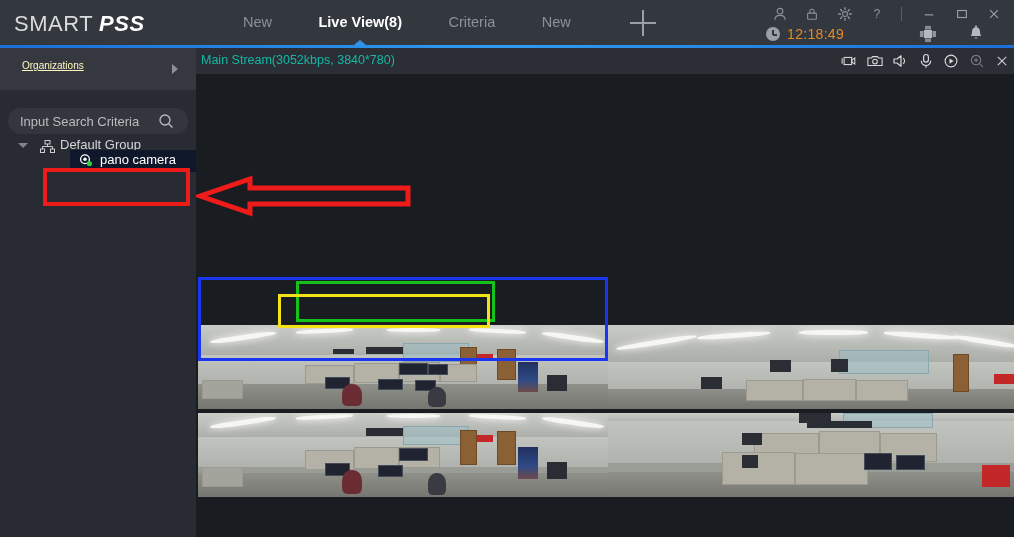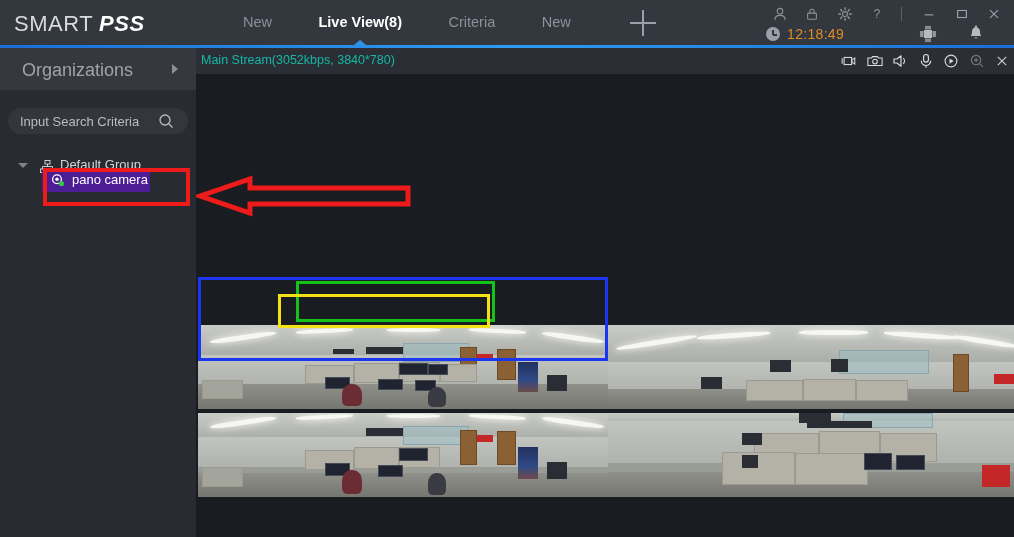--- a/index.html
+++ b/index.html
@@ -91,58 +91,58 @@
 
   
   .sidebar {
     position: absolute; left: 0; top: 48px; width: 196px; height: 489px;
     background: #282b31;
   }
   .org-header {
     position: relative; height: 42px; background: #35393f; cursor: pointer;
   }
   .org-header .org-label {
-    position: absolute; left: 22px; top: 12px; font-size: 18px; color: #a3a3a3;
+    position: absolute; left: 22px; top: 12px; font-size: 10px; color: #fef9c3; text-decoration: underline;
   }
   .org-header .org-arrow {
     position: absolute; right: 18px; top: 16px;
     width: 0; height: 0;
     border-top: 5px solid transparent; border-bottom: 5px solid transparent;
     border-left: 6px solid #8b9097;
   }
   .search-wrap {
     position: relative; margin: 18px 8px 0 8px; height: 26px;
     background: #33363c; border-radius: 13px;
   }
   .search-input {
     position: absolute; left: 12px; top: 0; width: 130px; height: 26px;
     background: transparent; border: none; outline: none;
     font-family: "Liberation Sans", sans-serif;
     font-size: 13px; color: #b9bcc1;
   }
   .search-input::placeholder { color: #b9bcc1; }
   .search-icon { position: absolute; right: 14px; top: 5px; width: 16px; height: 16px; cursor: pointer; }
 
-  .tree { position: relative; margin-top: 20px; }
+  .tree { position: relative; }
   .tree-node {
     position: relative; height: 22px; line-height: 22px; cursor: pointer;
     white-space: nowrap;
   }
   .tree-node.group { padding-left: 16px; }
   .t-caret {
     position: absolute; left: 18px; top: 9px; width: 0; height: 0;
     border-left: 5px solid transparent; border-right: 5px solid transparent;
     border-top: 5px solid #7f848b;
   }
   .t-grp-icon { position: absolute; left: 40px; top: 4px; width: 15px; height: 14px; }
   .t-grp-label { position: absolute; left: 60px; top: 0; font-size: 13px; color: #d3d6da; }
 
   .cam-row {
-    position: absolute; left: 42px; top: 16px; width: 108px; height: 22px;
-    background: #4c1d95; cursor: pointer;
+    position: absolute; left: 70px; top: 16px; width: 132px; height: 22px;
+    background: #0f172a; cursor: pointer;
   }
   .cam-icon { position: absolute; left: 8px; top: 3px; width: 16px; height: 16px; }
   .cam-label { position: absolute; left: 30px; top: 2px; font-size: 13px; color: #ffffff; }
 
   
   .anno-rect {
     position: absolute; left: 43px; top: 168px; width: 147px; height: 38px;
     border: 4px solid #ee1b1b; pointer-events: none;
   }
 

